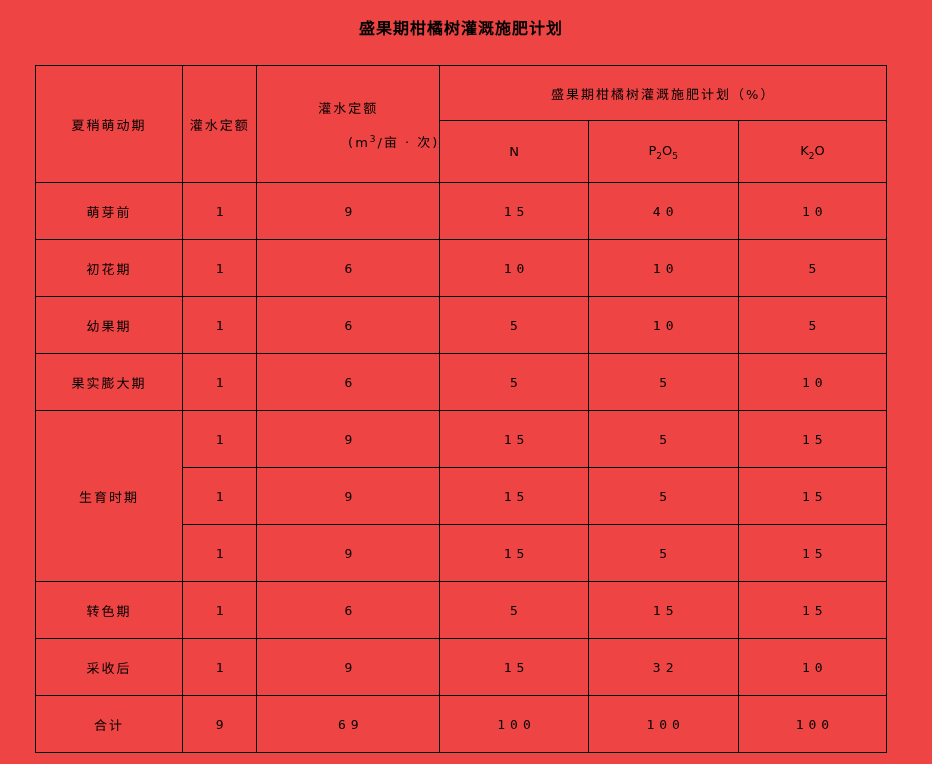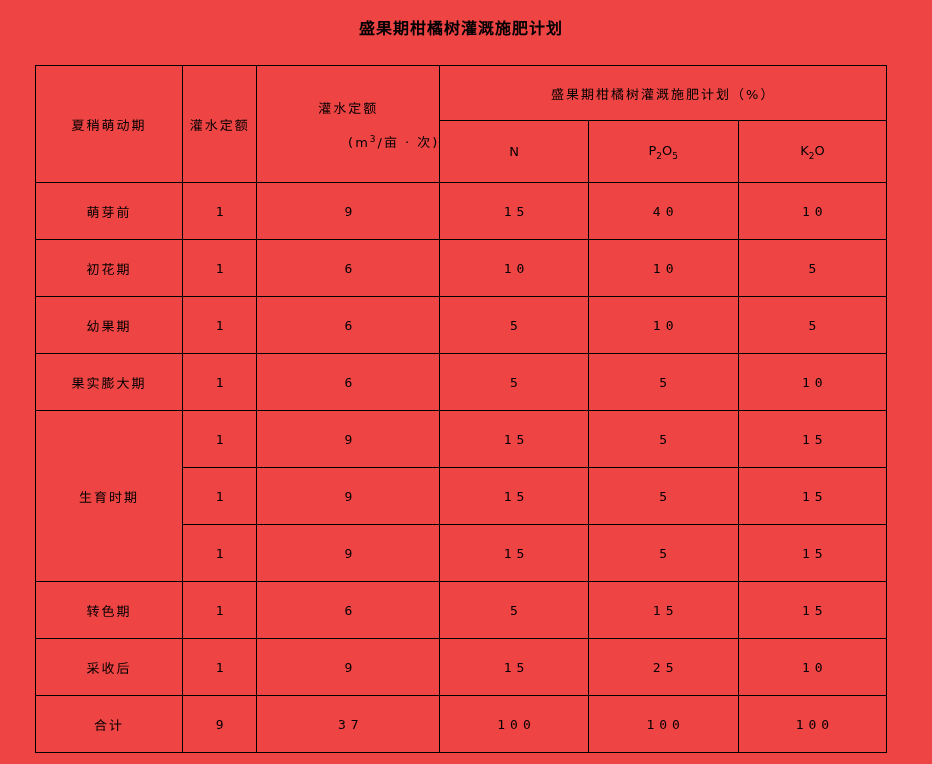--- a/index.html
+++ b/index.html
@@ -164,28 +164,28 @@
       <td class="num">5</td>
       <td class="num">15</td>
       <td class="num">15</td>
     </tr>
 
     <tr class="dr">
       <td class="zh">采收后</td>
       <td class="num">1</td>
       <td class="num">9</td>
       <td class="num">15</td>
-      <td class="num">25</td>
+      <td class="num">32</td>
       <td class="num">10</td>
     </tr>
 
     <tr class="dr">
       <td class="zh">合计</td>
       <td class="num">9</td>
-      <td class="num">37</td>
+      <td class="num">69</td>
       <td class="num">100</td>
       <td class="num">100</td>
       <td class="num">100</td>
     </tr>
   </tbody>
     </table>
 
 </div>
 
 </body></html>

